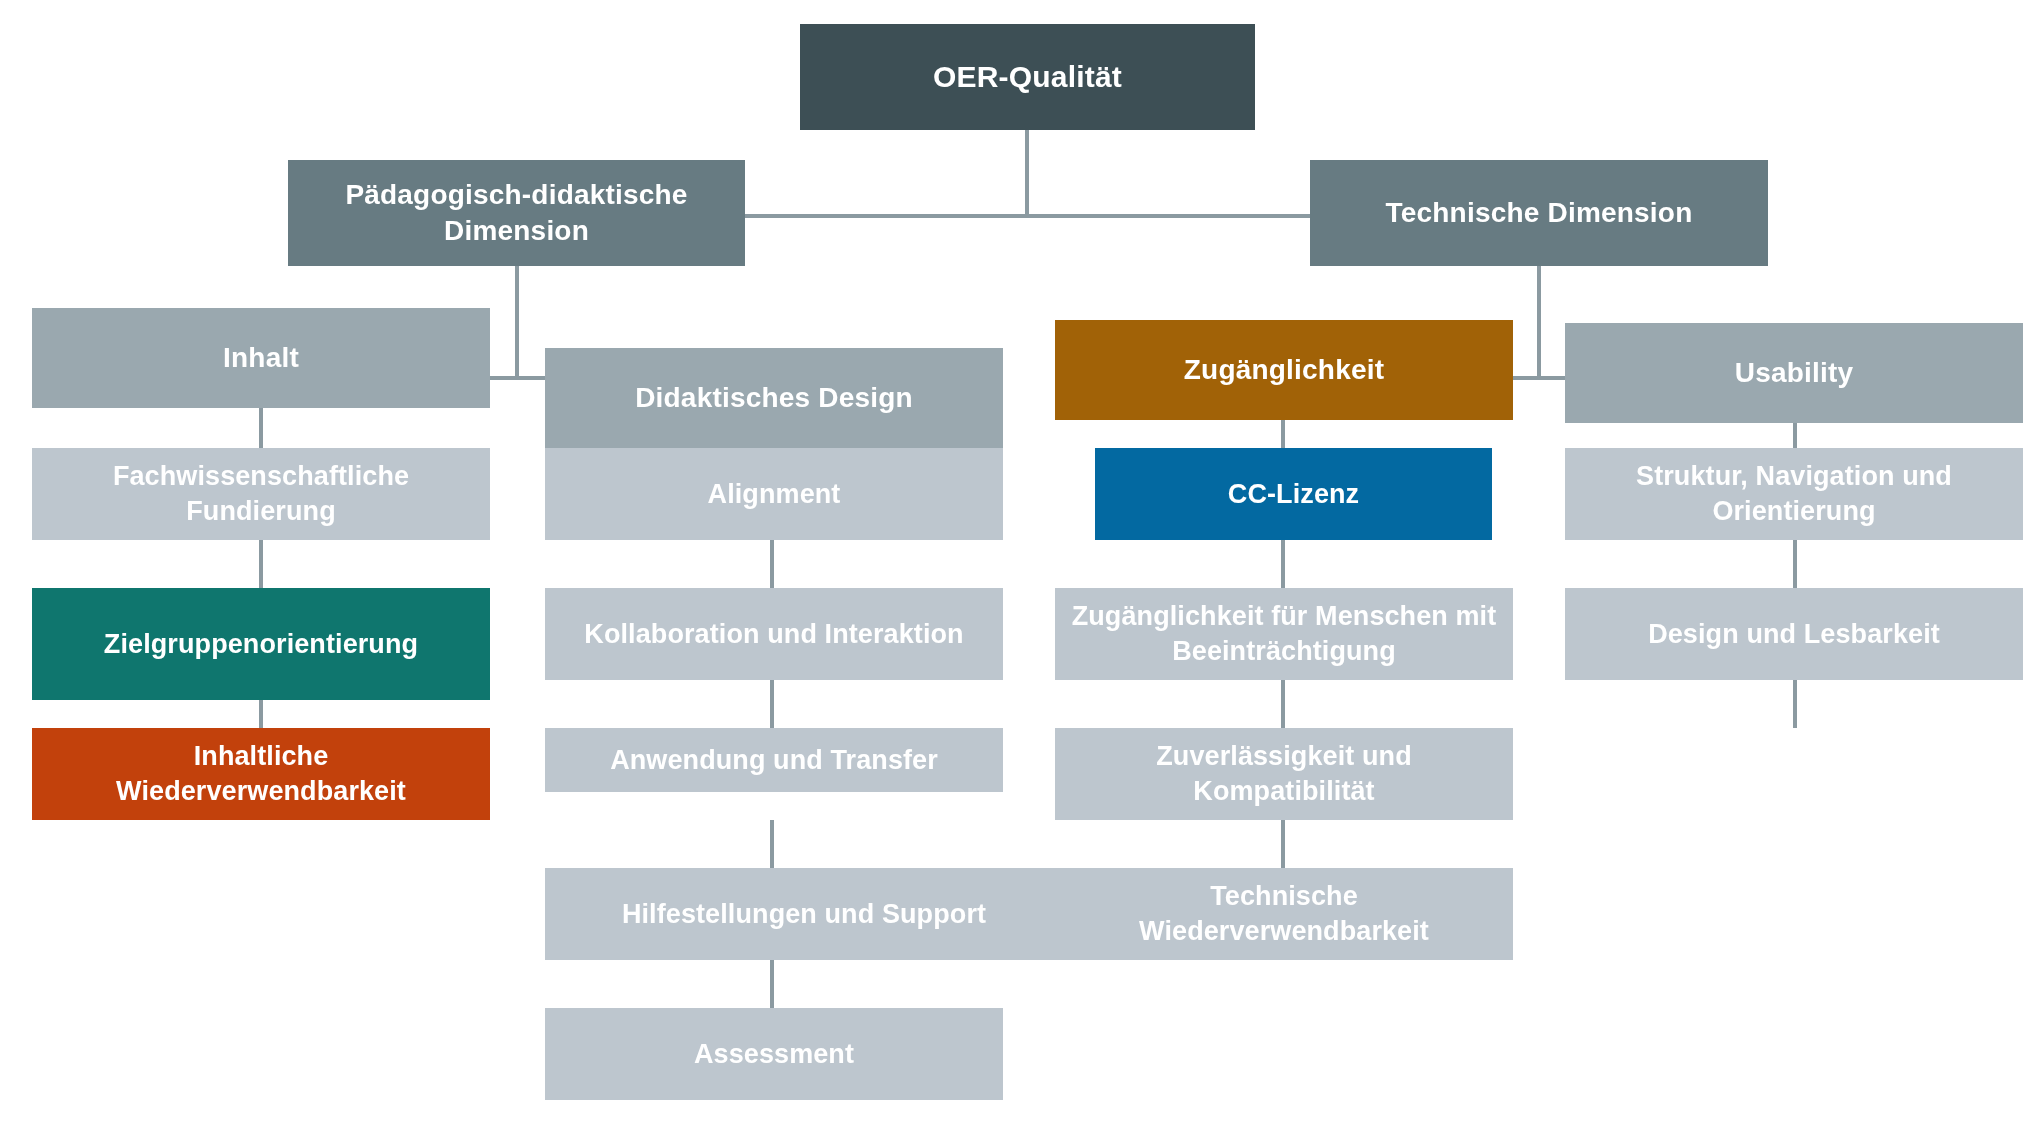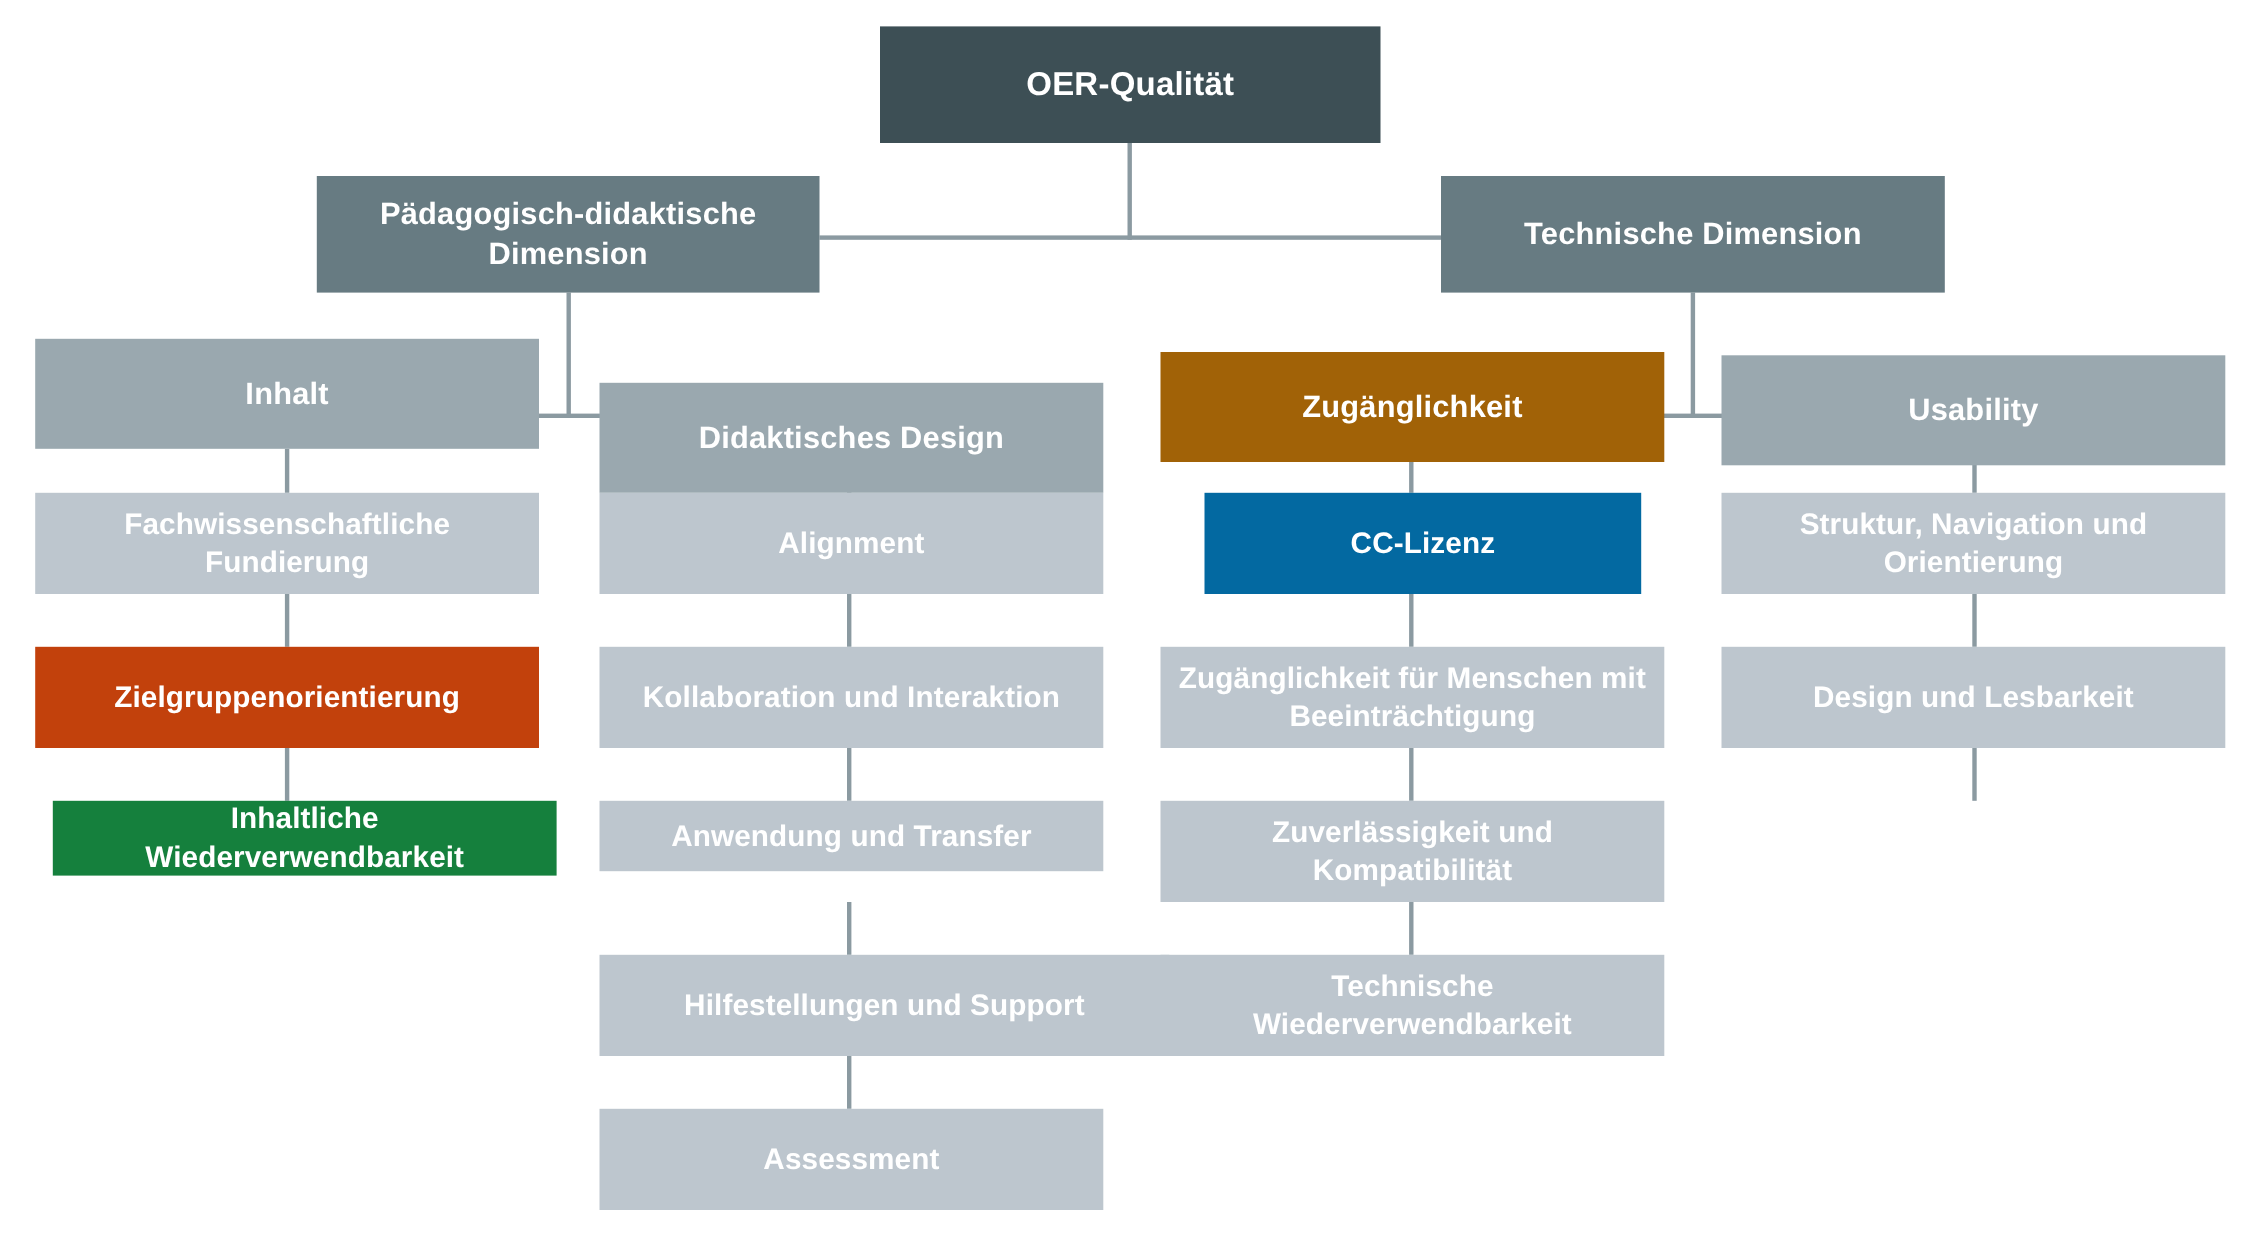--- a/index.html
+++ b/index.html
@@ -103,24 +103,24 @@
     <span>Zugänglichkeit</span>
   </div>
 
   <div class="node lvl3" style="left: 1565px; top: 308px; width: 458px; height: 100px; background-color: rgb(154, 168, 175); color: rgb(255, 255, 255); margin-top: 15px;">
     <span>Usability</span>
   </div>
 
   <div class="node lvl4" style="left: 32px; top: 448px; width: 458px; height: 92px; background-color: rgb(189, 198, 206); color: rgb(255, 255, 255);">
     <span>Fachwissenschaftliche Fundierung</span>
   </div>
-  <div class="node lvl4" style="left: 32px; top: 588px; width: 458px; height: 92px; background-color: #c2410c; color: rgb(255, 255, 255);">
+  <div class="node lvl4" style="left: 32px; top: 588px; width: 458px; height: 112px; background-color: #0f766e; color: rgb(255, 255, 255);">
     <span>Zielgruppenorientierung</span>
   </div>
-  <div class="node lvl4" style="left: 48px; top: 728px; width: 458px; height: 68px; background-color: #15803d; color: rgb(255, 255, 255);">
+  <div class="node lvl4" style="left: 32px; top: 728px; width: 458px; height: 92px; background-color: #c2410c; color: rgb(255, 255, 255);">
     <span>Inhaltliche Wiederverwendbarkeit</span>
   </div>
 
   <div class="node lvl4" style="left: 545px; top: 448px; width: 458px; height: 92px; background-color: rgb(189, 198, 206); color: rgb(255, 255, 255);">
     <span>Alignment</span>
   </div>
   <div class="node lvl4" style="left: 545px; top: 588px; width: 458px; height: 92px; background-color: rgb(189, 198, 206); color: rgb(255, 255, 255);">
     <span>Kollaboration und Interaktion</span>
   </div>
   <div class="node lvl4" style="left: 545px; top: 728px; width: 458px; height: 64px; background-color: rgb(189, 198, 206); color: rgb(255, 255, 255);">

